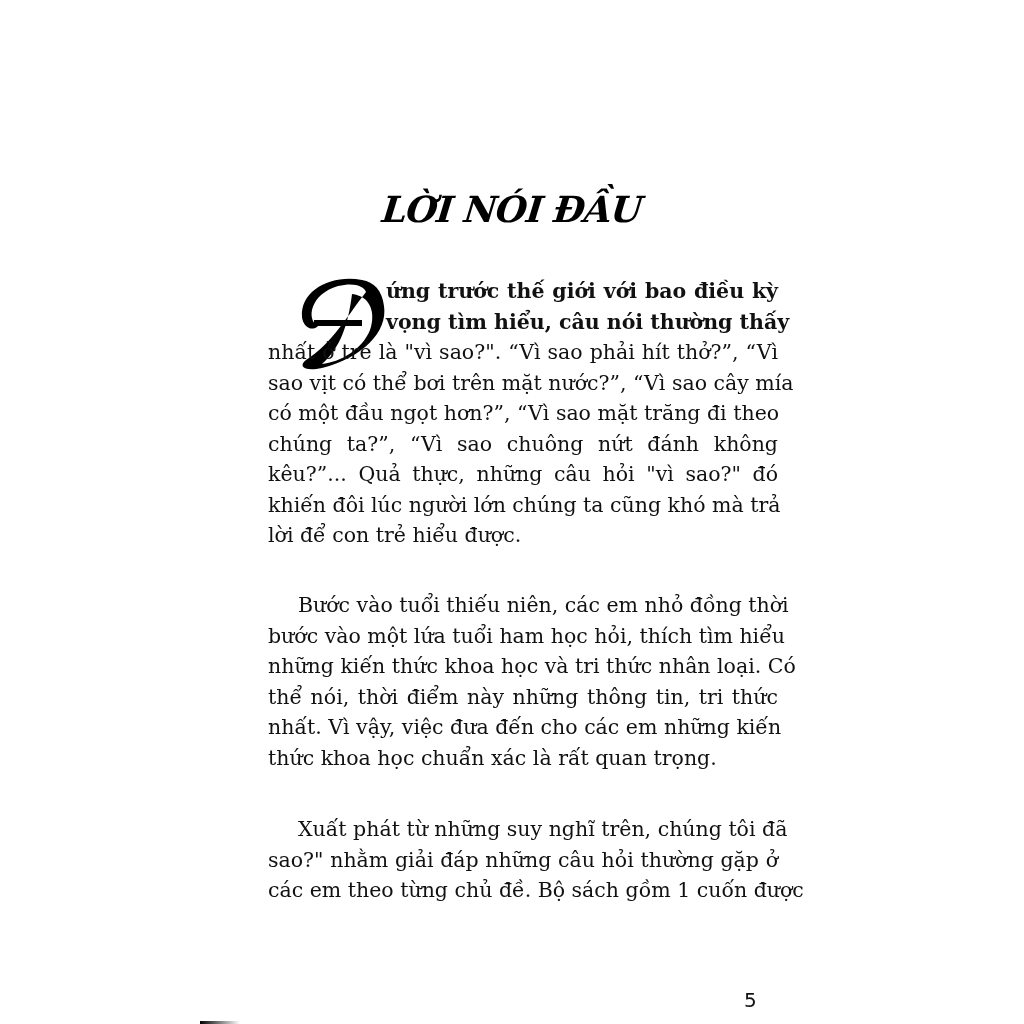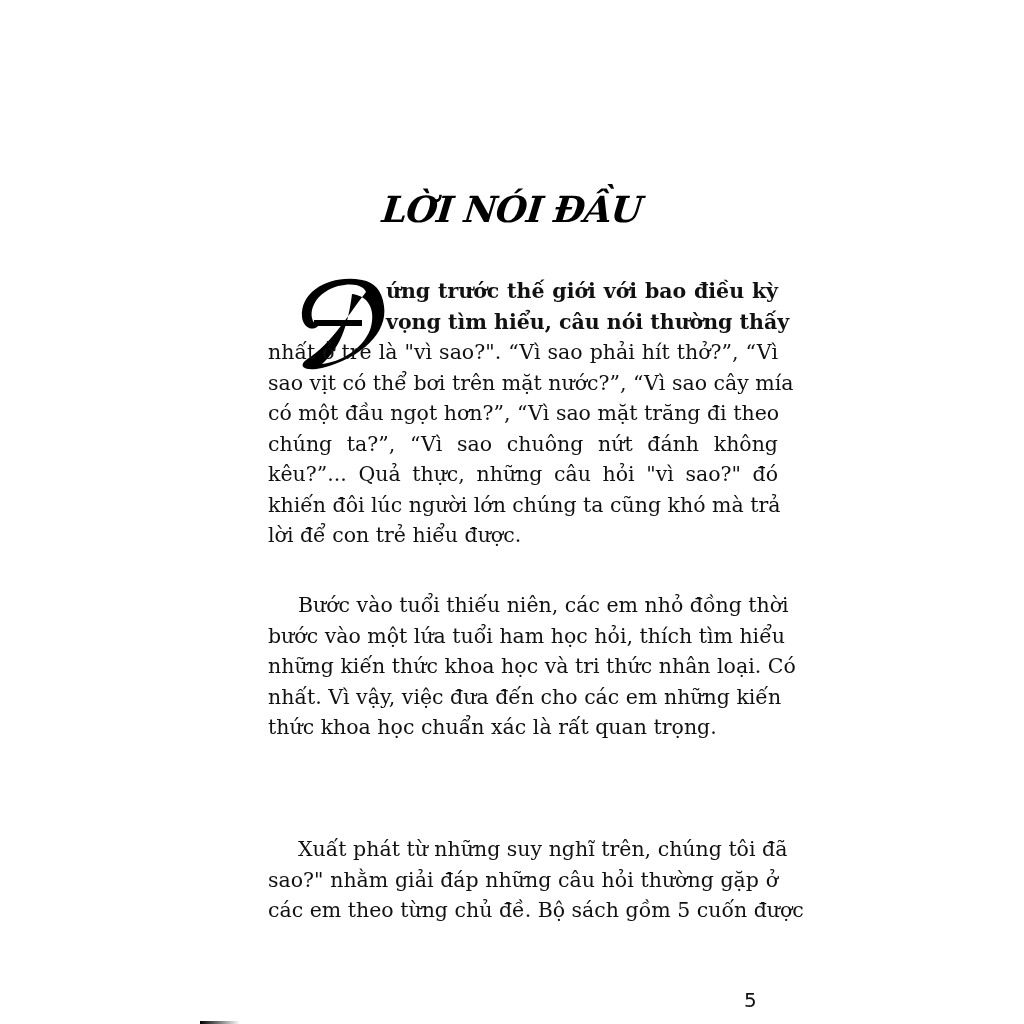--- a/index.html
+++ b/index.html
@@ -17,21 +17,21 @@
       position: absolute; left: 268px; width: 510px; font-size: 20.5px; line-height: 30.5px;
     }
     .line { display: block; white-space: nowrap; height: 30.5px; }
     .just { text-align: justify; text-align-last: justify; }
     .dropcap {
       position: absolute; left: 292px; top: 272px; width: 100px; height: 100px;
     }
     .p1 { top: 276px; }
     .p1 .indent { padding-left: 118px; font-weight: bold; }
     .p2 { top: 590px; }
-    .p3 { top: 814px; margin-top: 20px; }
+    .p3 { top: 814px; }
     .first-indent { padding-left: 30px; }
     .page-number {
       position: absolute; left: 744px; top: 988px; font-family: "DejaVu Sans", sans-serif; font-size: 20px; color: #111;
     }
     .scan-mark {
       position: absolute; left: 200px; top: 1021px; width: 40px; height: 3px;
       background: linear-gradient(to right, #000, #fff);
     }
   </style>
 </head>
@@ -53,24 +53,25 @@
   <span class="line just">chúng ta?”, “Vì sao chuông nứt đánh không</span>
   <span class="line just">kêu?”... Quả thực, những câu hỏi "vì sao?" đó</span>
   <span class="line just">khiến đôi lúc người lớn chúng ta cũng khó mà trả</span>
   <span class="line">lời để con trẻ hiểu được.</span>
 </div>
 
 <div class="body-text p2">
   <span class="line just first-indent">Bước vào tuổi thiếu niên, các em nhỏ đồng thời</span>
   <span class="line just">bước vào một lứa tuổi ham học hỏi, thích tìm hiểu</span>
   <span class="line just">những kiến thức khoa học và tri thức nhân loại. Có</span>
+  <span class="line just">thể nói, thời điểm này những thông tin, tri thức</span>
   <span class="line just">nhất. Vì vậy, việc đưa đến cho các em những kiến</span>
   <span class="line">thức khoa học chuẩn xác là rất quan trọng.</span>
 </div>
 
 <div class="body-text p3">
   <span class="line just first-indent">Xuất phát từ những suy nghĩ trên, chúng tôi đã</span>
   <span class="line just">sao?" nhằm giải đáp những câu hỏi thường gặp ở</span>
-  <span class="line just">các em theo từng chủ đề. Bộ sách gồm 5 cuốn được</span>
+  <span class="line just">các em theo từng chủ đề. Bộ sách gồm 1 cuốn được</span>
 </div>
 
 <div class="page-number">5</div>
 <div class="scan-mark"></div>
 
 </body></html>

